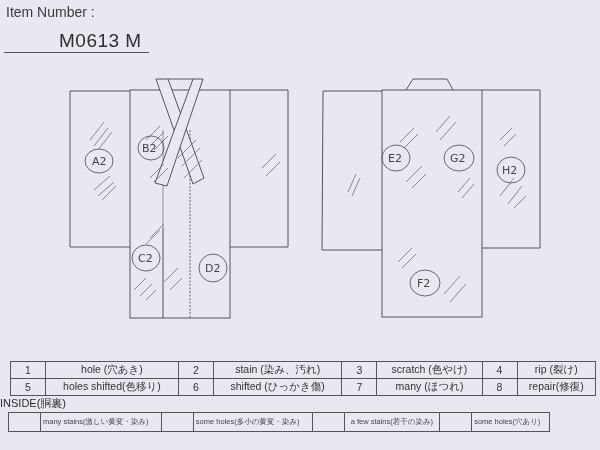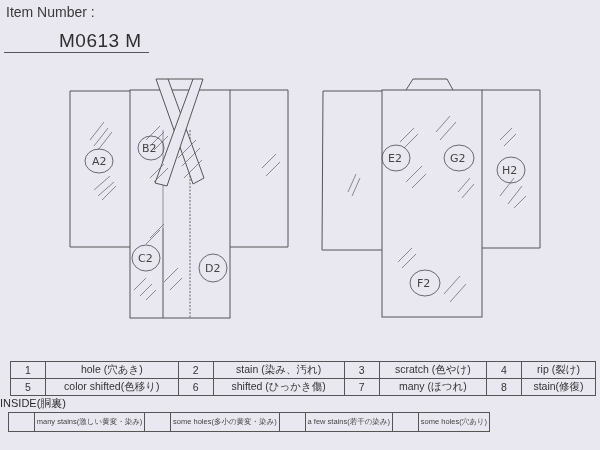--- a/index.html
+++ b/index.html
@@ -17,27 +17,27 @@
     font-family: "DejaVu Sans", sans-serif; font-size: 11px; fill: #444;
   }
   table.legend {
     position: absolute; left: 10px; top: 361px; width: 586px;
     border-collapse: collapse; font-size: 10.5px; color: #333;
   }
   table.legend td { border: 1px solid #555; height: 16px; padding: 0 3px; text-align: center; white-space: nowrap; }
   table.legend td.num { width: 28px; }
   .inside-title { position: absolute; left: 0; top: 396px; font-size: 11px; font-weight: normal; color: #2a2a2a; }
   table.inside {
-    position: absolute; left: 8px; top: 412px; width: 482px;
+    position: absolute; left: 8px; top: 412px; width: 542px;
     border-collapse: collapse; font-size: 7.5px; color: #444;
   }
   table.inside td { border: 1px solid #555; height: 18px; padding: 0 2px; white-space: nowrap; }
   table.inside td.box { width: 27px; }
   table.inside td.txt { text-align: left; }
-  table.inside td.txt.c { text-align: left; }
+  table.inside td.txt.c { text-align: center; }
   table.inside td.txt.r { text-align: left; }
 </style>
 </head>
 <body>
 
 <div class="item-label">Item Number :</div>
 <div class="item-value">M0613   M</div>
 <div class="item-underline"></div>
 
 <svg class="drawing" viewBox="0 0 600 355" xmlns="http://www.w3.org/2000/svg">
@@ -140,27 +140,27 @@
     <td>hole (穴あき)</td>
     <td class="num">2</td>
     <td>stain (染み、汚れ)</td>
     <td class="num">3</td>
     <td>scratch (色やけ)</td>
     <td class="num">4</td>
     <td>rip (裂け)</td>
   </tr>
   <tr>
     <td class="num">5</td>
-    <td>color shifted(色移り)</td>
+    <td>holes shifted(色移り)</td>
     <td class="num">6</td>
     <td>shifted (ひっかき傷)</td>
     <td class="num">7</td>
     <td>many (ほつれ)</td>
     <td class="num">8</td>
-    <td>stain(修復)</td>
+    <td>repair(修復)</td>
   </tr>
 </tbody>
   </table>
 
 <div class="inside-title">INSIDE(胴裏)</div>
 
 <table class="inside">
   <tbody>
       <tr>
     <td class="box"></td>

